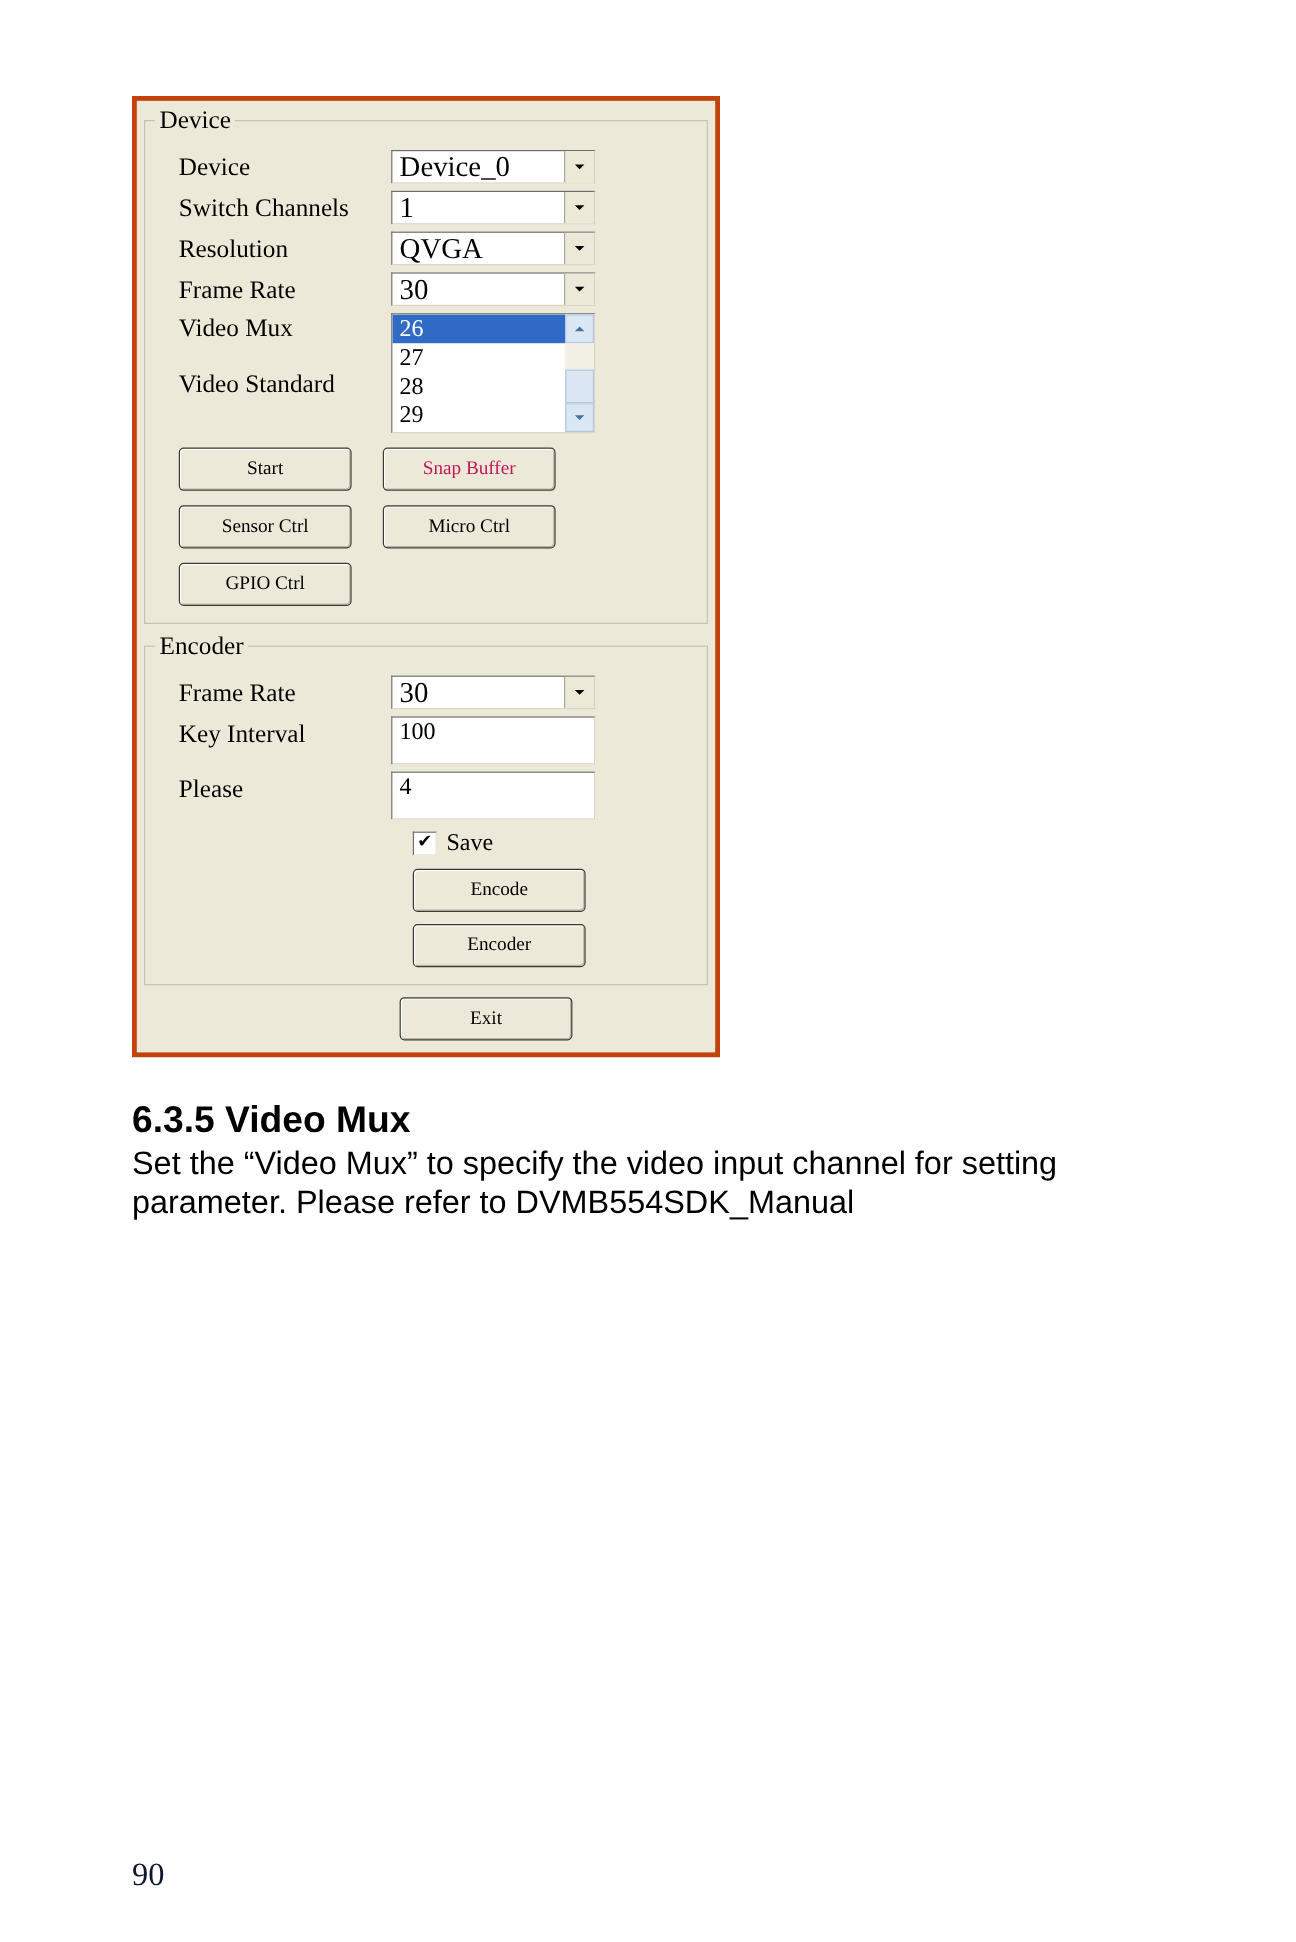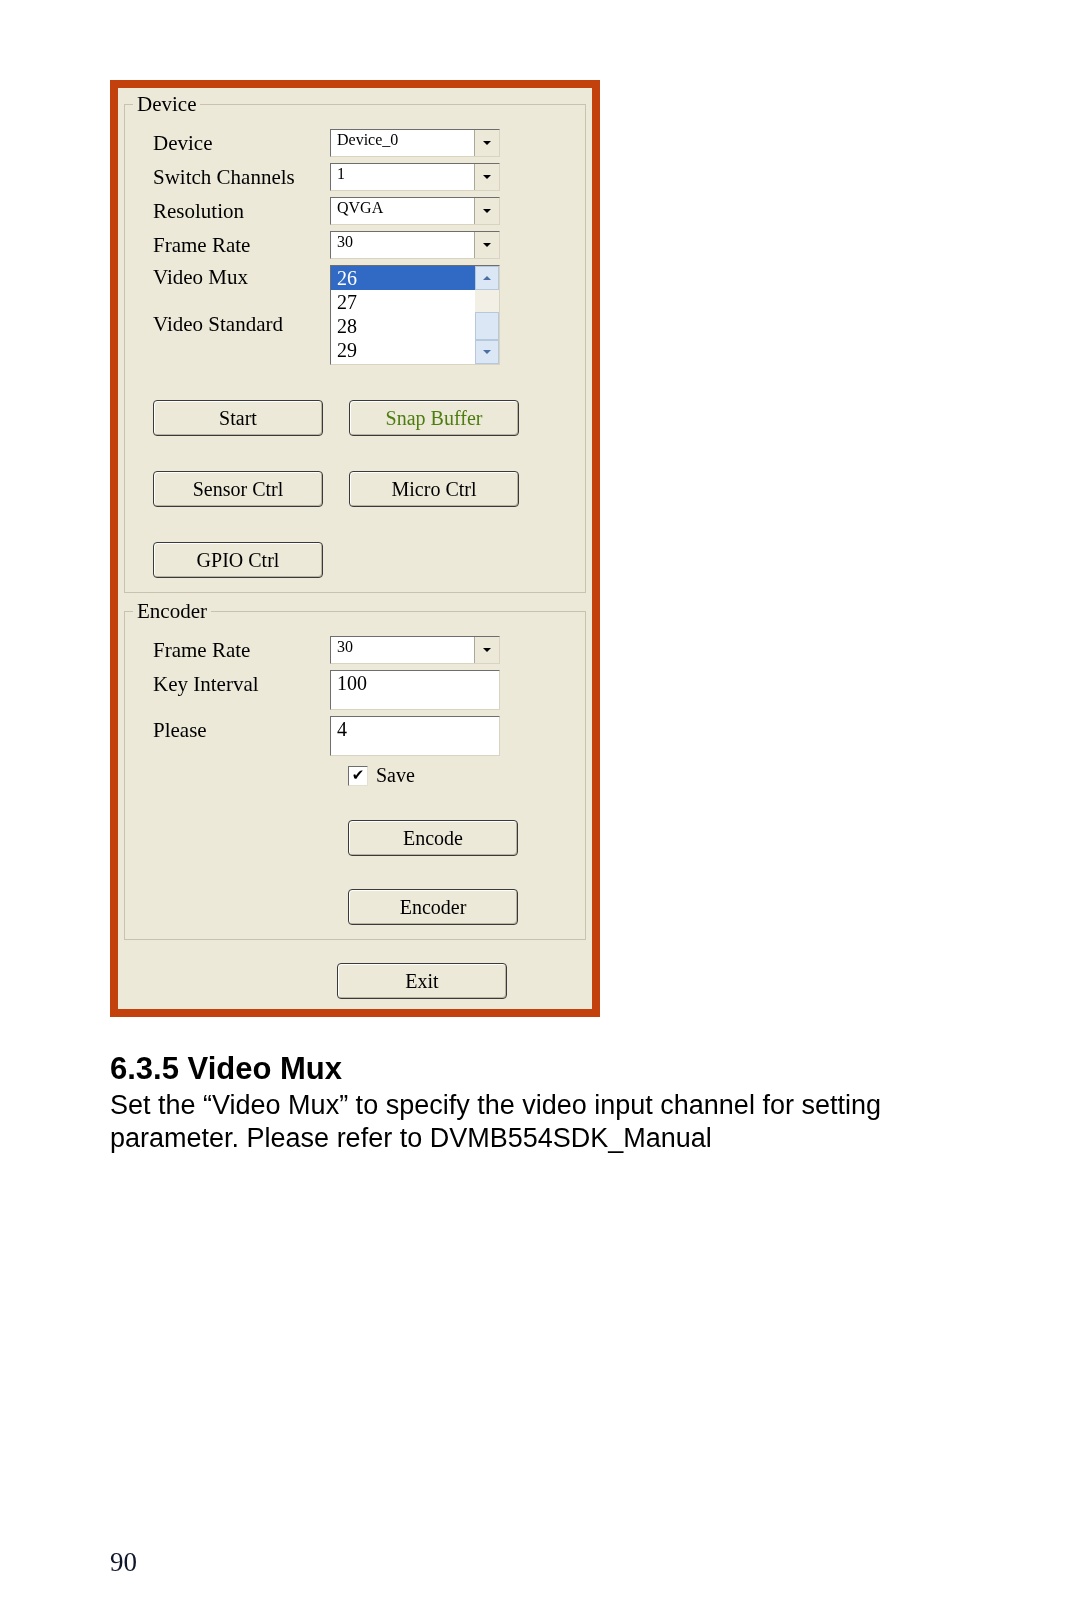--- a/index.html
+++ b/index.html
@@ -13,21 +13,21 @@
   .page {
     padding: 80px 110px 40px 110px;
     box-sizing: border-box;
     display: flex;
     flex-direction: column;
     height: 1618px;
   }
   .dialog {
     width: 490px;
     background: #ece9d8;
-    border: 8px solid #c2410c;
+    border: 4px solid #c2410c;
     box-sizing: border-box;
     padding: 4px 6px 10px 6px;
     font-family: "Times New Roman", Times, serif;
     font-size: 21px;
     color: #000;
   }
   fieldset.group {
     border: 1px solid #c8c3b0;
     margin: 0 0 6px 0;
     padding: 6px 10px 14px 10px;
@@ -59,21 +59,21 @@
     background: #ffffff;
     border-top: 1px solid #6e6e6e;
     border-left: 1px solid #6e6e6e;
     border-right: 1px solid #d9d4c2;
     border-bottom: 1px solid #d9d4c2;
     box-sizing: border-box;
   }
   .combo-value {
     flex: 1;
     padding: 1px 4px 0 6px;
-    font-size: 16px;
+    font-size: 24px;
     overflow: hidden;
     white-space: nowrap;
   }
   .combo-btn {
     width: 24px;
     background: #ece9d8;
     border-left: 1px solid #aca899;
     display: flex;
     align-items: center;
     justify-content: center;
@@ -145,34 +145,33 @@
     border: 1px solid #b6c8de;
     box-sizing: border-box;
   }
   .btn-row {
     display: flex;
     gap: 26px;
     margin-top: 12px;
     padding-left: 18px;
   }
   .win-btn {
-    width: 170px;
+    width: 144px;
     height: 36px;
     background: #ece9d8;
     border: 1px solid #3a3a3a;
     border-radius: 4px;
     box-shadow: inset 1px 1px 0 #fff, inset -1px -1px 0 #b9b4a1;
     text-align: center;
     line-height: 34px;
-    font-size: 20px;
+    font-size: 16px;
     box-sizing: border-box;
     font-family: inherit;
-    margin-top: 23px;
-  }
-  .win-btn.disabled { color: #4d7c0f; }
+  }
+  .win-btn.disabled { color: #be185d; }
   .right-col {
     margin-top: 8px;
     padding-left: 213px;
     display: flex;
     flex-direction: column;
     gap: 10px;
   }
   .checkbox-row {
     display: flex;
     align-items: center;

